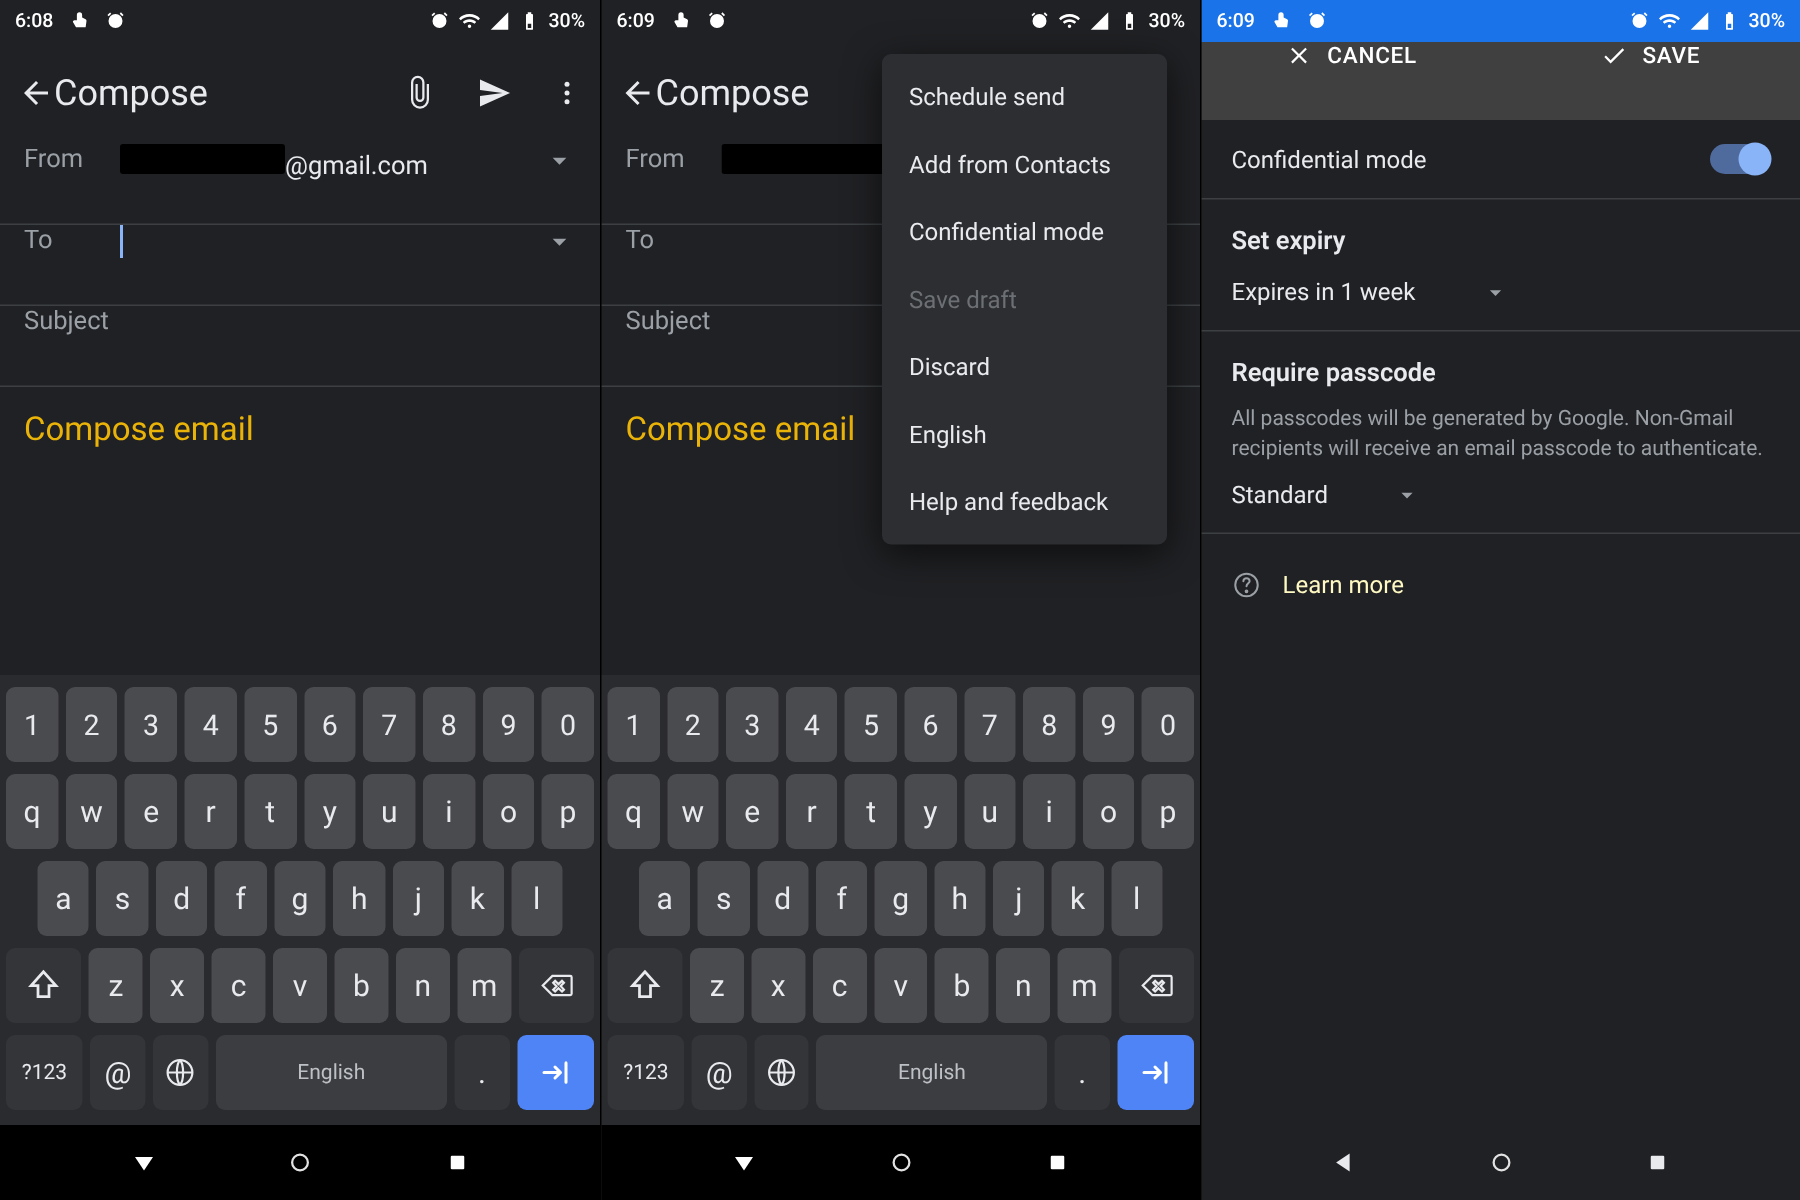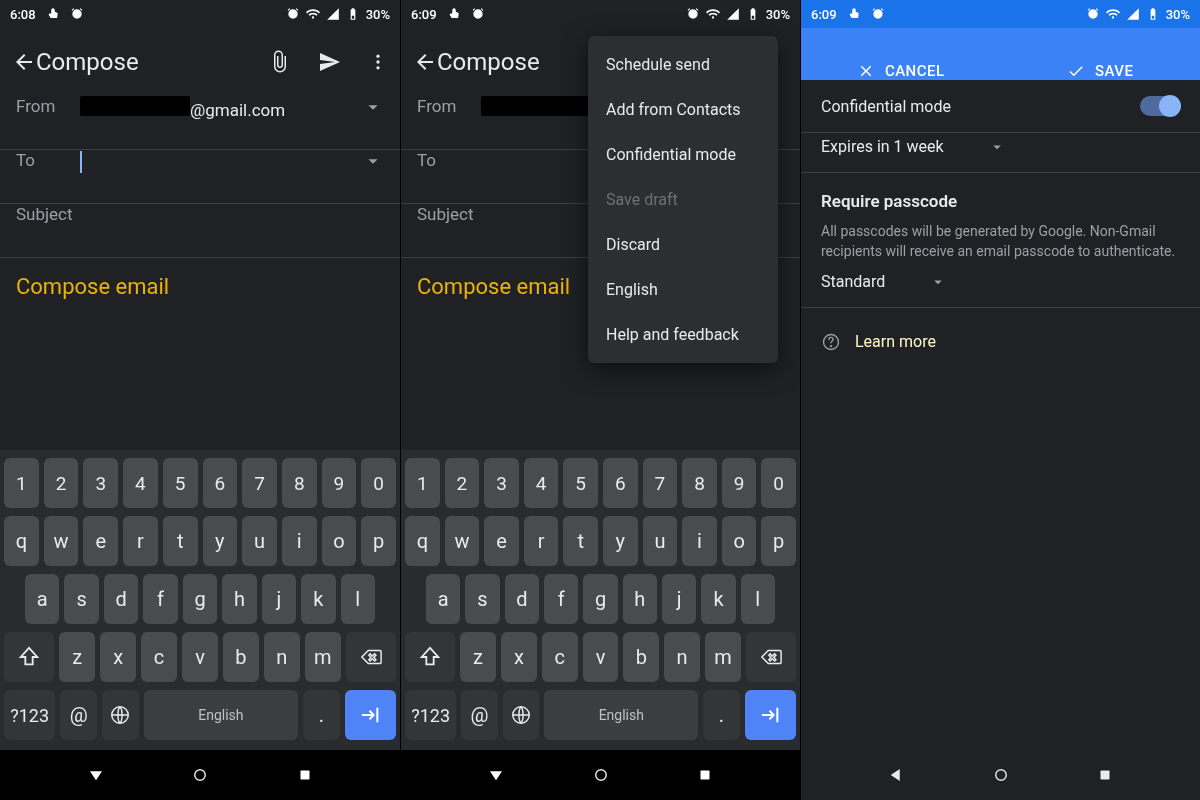--- a/index.html
+++ b/index.html
@@ -103,37 +103,37 @@
     color:#e8eaed;
     font-size: 20px;
     cursor: pointer;
     min-width: 0;
   }
   .key.num { font-size: 19px; }
   .key.dark { background:#333539; }
   .key.wide { flex: 1.4; }
   .key.space { flex: 4.2; background:#3c3d40; font-size:14px; color:#bdc1c6; }
   .key.enter { background:#4f84f6; }
-  .key.sym { font-size:18px; }
+  .key.sym { font-size:14px; }
   .key svg { width:22px; height:22px; fill:#e8eaed; }
   .row3pad { width: 16px; }
 
   
   .navbar {
     height: 50px;
     background: #000;
     display:flex; align-items:center; justify-content:space-evenly;
   }
   .nav-icon { width: 18px; height: 18px; fill:#fff; }
 
   
   .conf-actionbar {
     height: 52px;
-    background: #3b82f6;
-    display:flex; align-items:flex-end;
+    background: #404040;
+    display:flex; align-items:flex-start;
   }
   .conf-btn {
     flex:1;
     display:flex; align-items:center; justify-content:center;
     gap: 10px;
     color:#fff; font-size:15px; font-weight:500; letter-spacing:.5px;
     cursor:pointer;
   }
   .conf-btn svg { width:18px; height:18px; fill:#fff; }
 
@@ -598,20 +598,21 @@
     </div>
   </div>
   <div class="conf-body">
     <div class="conf-row">
       <span>Confidential mode</span>
       <div class="switch on">
           <div class="knob"></div>
         </div>
     </div>
 
+    <div class="conf-section-title">Set expiry</div>
     <div class="conf-select">
       <span>Expires in 1 week</span>
       <svg class="conf-caret">
           <use href="#i-caret"></use>
         </svg>
     </div>
 
     <div class="conf-section-title">Require passcode</div>
     <div class="conf-desc">All passcodes will be generated by Google. Non-Gmail recipients will receive an email passcode to authenticate.</div>
     <div class="conf-select">

